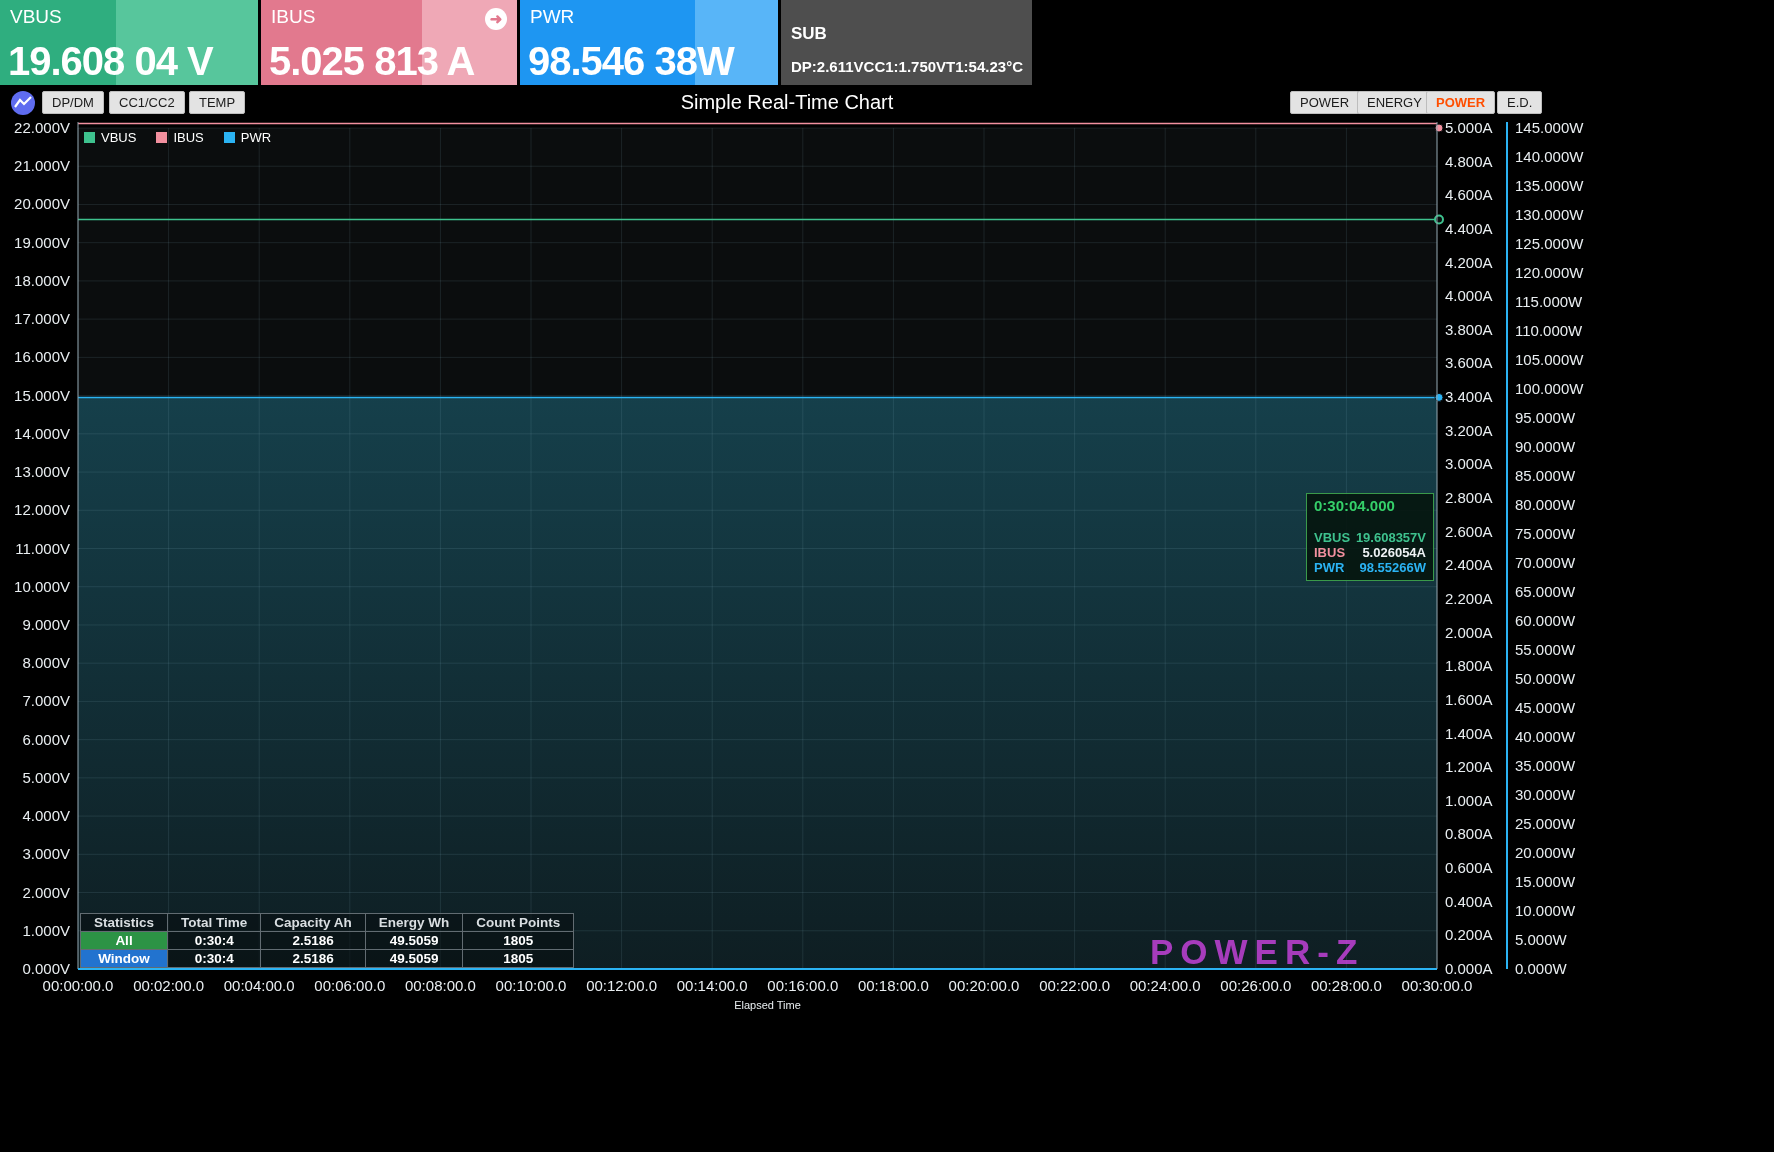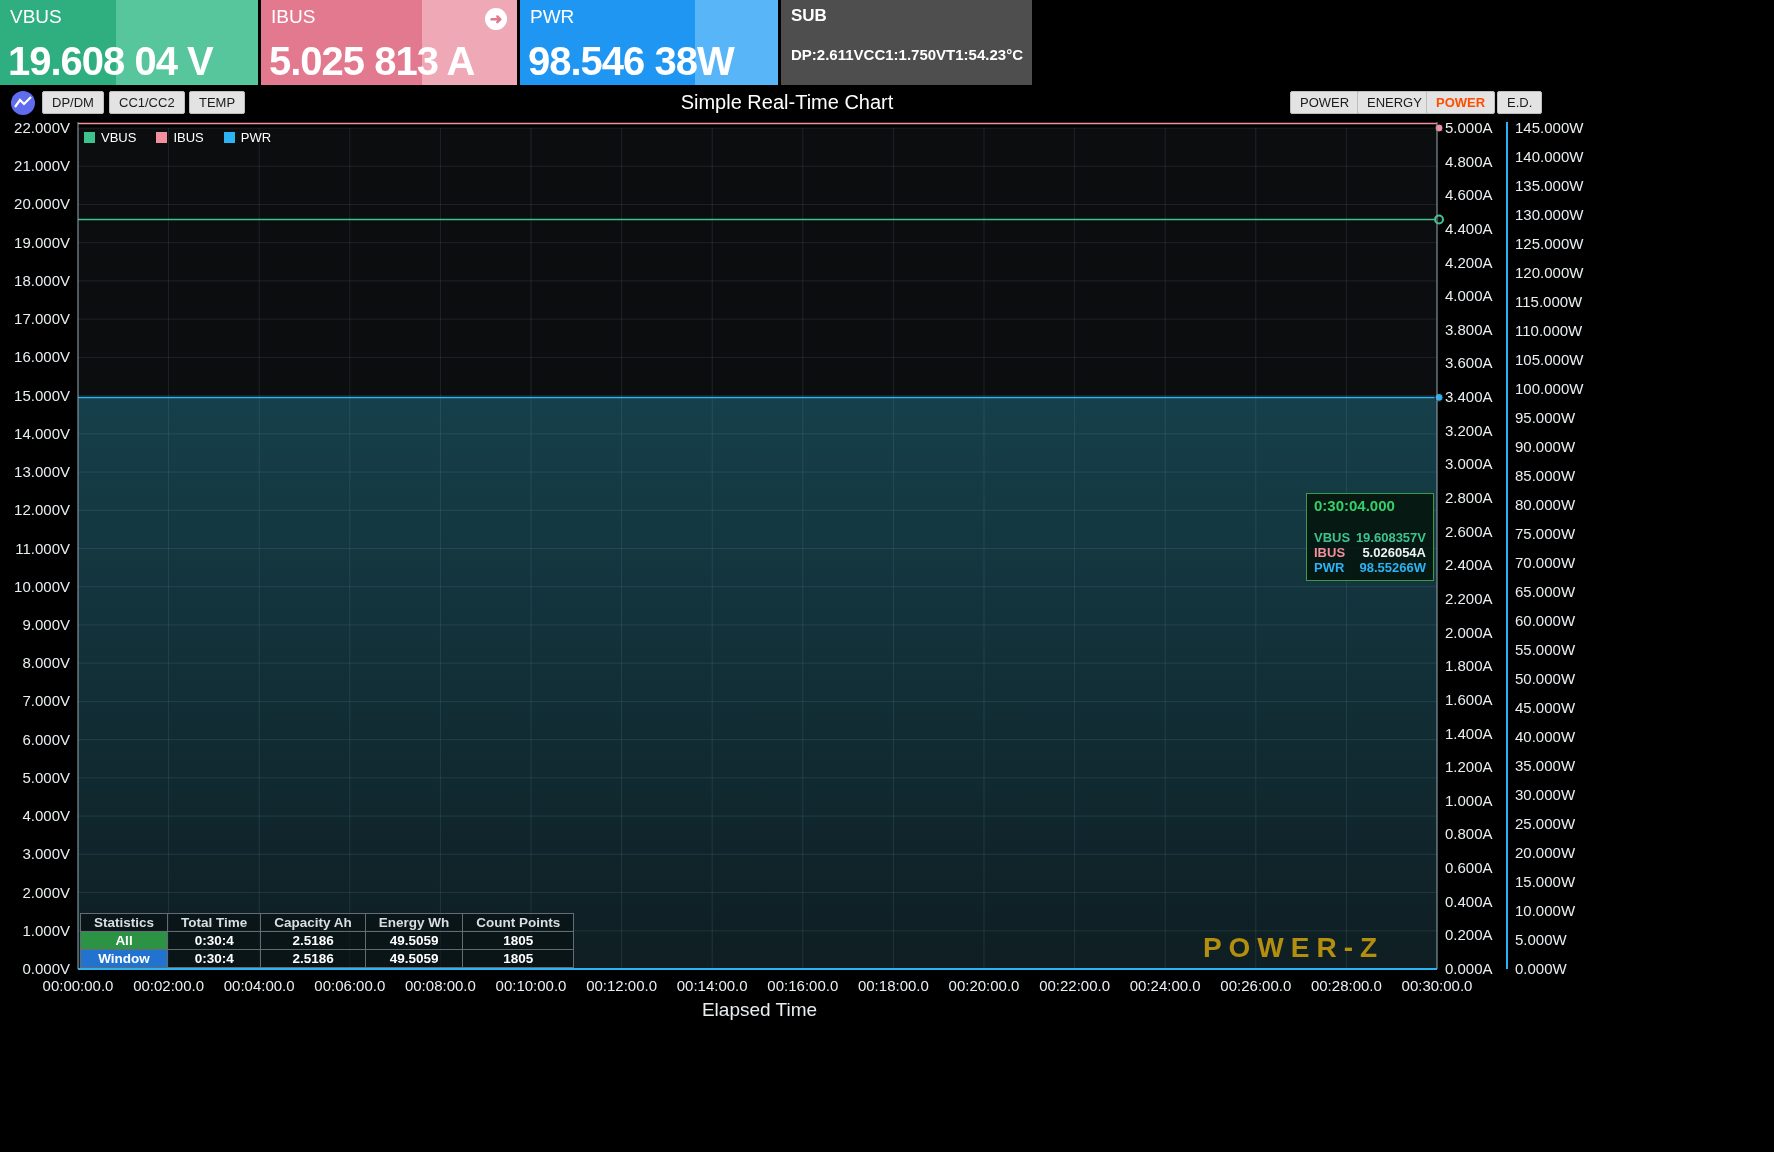--- a/index.html
+++ b/index.html
@@ -8,23 +8,23 @@
 
   
   .card{position:absolute;top:0;height:85px;overflow:hidden}
   .card-vbus{left:0;width:258px;background:linear-gradient(90deg,#2fae7f 0 45%,#57c69c 45% 100%)}
   .card-ibus{left:261px;width:256px;background:linear-gradient(90deg,#e2798e 0 63%,#efa8b6 63% 100%)}
   .card-pwr{left:520px;width:258px;background:linear-gradient(90deg,#1e96f2 0 68%,#58b5f8 68% 100%)}
   .card-label{position:absolute;top:6px;left:10px;font-size:19px;font-weight:400;color:#fff}
   .card-value{position:absolute;bottom:1px;left:8px;font-size:40px;font-weight:700;letter-spacing:-1px;white-space:nowrap}
   .arrow-badge{position:absolute;top:8px;right:10px;width:22px;height:22px;border-radius:50%;
                background:#fff;color:#e2798e;font-size:15px;font-weight:700;display:flex;align-items:center;justify-content:center}
-  .sub-panel{position:absolute;left:781px;top:0;width:251px;height:85px;background:#4e4e4e;padding:6px 10px}
+  .sub-panel{position:absolute;left:781px;top:0;width:251px;height:85px;background:#4e4e4e;padding:24px 10px}
   .sub-label{font-size:17px;font-weight:700}
-  .sub-row{display:flex;margin-top:20px;font-size:15px;font-weight:700}
+  .sub-row{display:flex;margin-top:14px;font-size:15px;font-weight:700}
   .sub-row span:nth-child(1){width:88px}
   .sub-row span:nth-child(2){width:102px}
 
   
   .toolbar{position:absolute;top:86px;left:0;width:1774px;height:34px;background:#000}
   .tb-icon{position:absolute;left:10px;top:4px;width:26px;height:26px;cursor:pointer}
   .tb-tab,.tb-btn{position:absolute;top:5px;height:23px;background:#e3e3e3;color:#1b1b1b;border:1px solid #bdbdbd;
                   border-radius:2px;font-size:13px;font-family:"Liberation Sans",sans-serif;padding:0 9px;cursor:pointer}
   .tab-0{left:42px}.tab-1{left:109px}.tab-2{left:189px}
   .tb-title{position:absolute;left:787px;top:5px;transform:translateX(-50%);font-size:20px;color:#fff;white-space:nowrap}
@@ -33,40 +33,40 @@
   
   .chart-section{position:absolute;top:120px;left:0;width:1774px;height:1032px}
   #chart-svg{position:absolute;top:0;left:0}
   #chart-svg text{font-family:"Liberation Sans",sans-serif;font-size:15px;fill:#e9eef1}
 
   .legend{position:absolute;left:84px;top:10px;display:flex;gap:20px;align-items:center}
   .legend-item{display:flex;gap:6px;align-items:center;font-size:13px;color:#fff;cursor:pointer}
   .sq{width:11px;height:11px;display:inline-block}
   .sq-vbus{background:#3ec28e}.sq-ibus{background:#f2909f}.sq-pwr{background:#2bb3f3}
 
-  .elapsed-label{position:absolute;left:80px;top:879px;width:1359px;text-align:center;font-size:19px;color:#e9eef1}
+  .elapsed-label{position:absolute;left:88px;top:879px;width:1359px;text-align:center;font-size:11px;color:#e9eef1}
 
   
   .tooltip{position:absolute;left:1306px;top:373px;width:128px;background:rgba(4,20,12,0.88);
            border:1px solid #3a9a4a;padding:3px 7px 5px}
   .tt-time{font-size:15px;font-weight:700;color:#35d06a;margin-bottom:16px}
   .tt-row{display:flex;justify-content:space-between;font-size:13px;font-weight:700;line-height:15px}
   .c-green{color:#3ec28e}.c-pink{color:#f2909f}.c-blue{color:#2bb3f3}.c-white{color:#eef2f4}
 
   
   .stats{position:absolute;left:80px;top:793px;border-collapse:collapse;table-layout:fixed;background:rgba(8,12,14,0.55)}
   .stats th,.stats td{border:1px solid #626c72;font-size:13.5px;font-weight:700;text-align:center;
                       padding:1px 13px;height:17px;color:#fff;white-space:nowrap}
   .stats th{color:#d9dee1}
   .w0{width:72px}.w1{width:80px}.w2{width:92px}.w3{width:84px}.w4{width:98px}
   .badge-all{background:#2c9345;cursor:pointer}
   .badge-window{background:#2273cf;cursor:pointer}
 
-  .watermark{position:absolute;left:1150px;top:812px;width:287px;text-align:center;font-size:28px;font-weight:700;
-             letter-spacing:7px;color:#eab308;opacity:.75}
+  .watermark{position:absolute;left:1150px;top:812px;width:287px;text-align:left;font-size:35px;font-weight:700;
+             letter-spacing:7px;color:#d946ef;opacity:.75}
 </style>
 </head>
 <body>
 
 <div class="card card-vbus">
   <div class="card-label">VBUS</div>
   <div class="card-value">19.608 04 V</div>
 </div>
 <div class="card card-ibus">
   <div class="card-label">IBUS</div>

